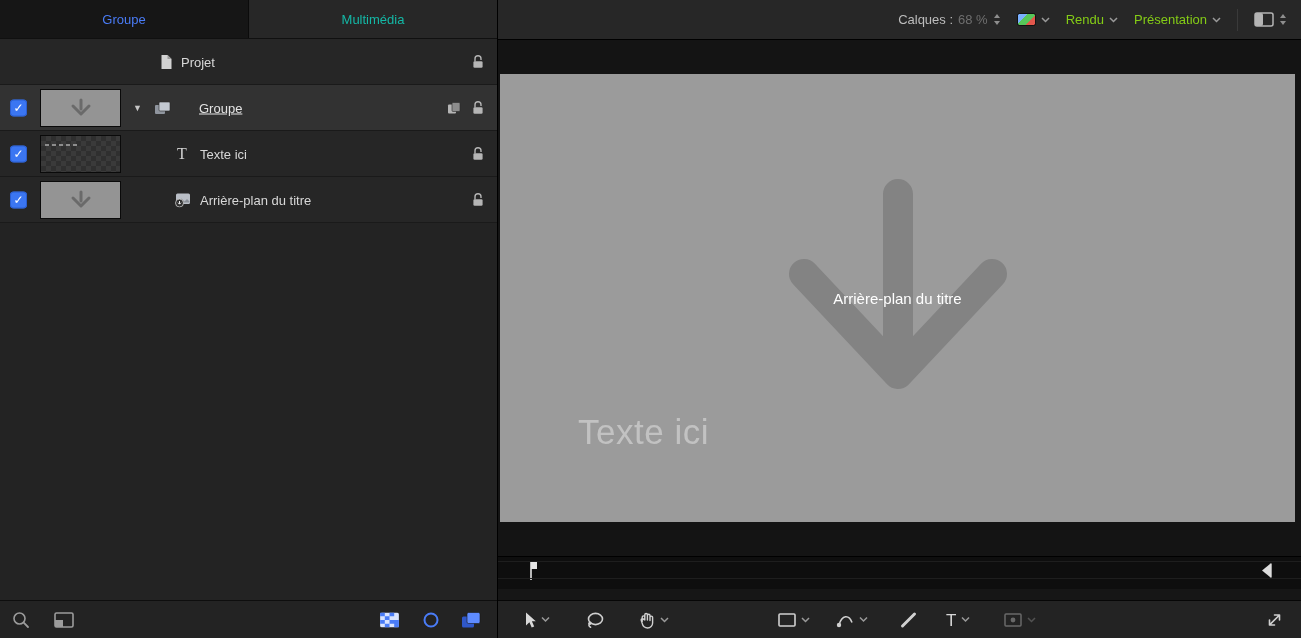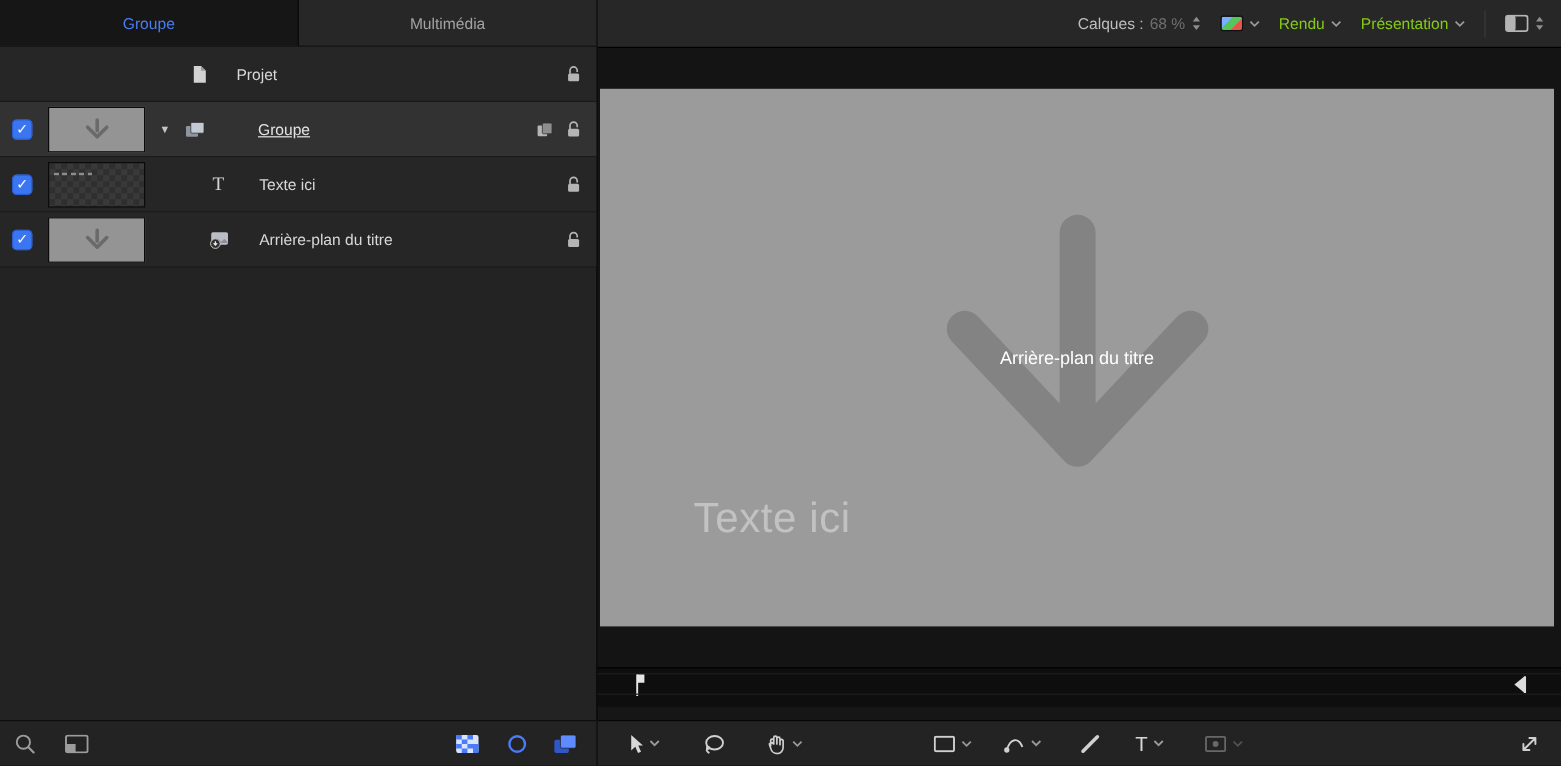--- a/index.html
+++ b/index.html
@@ -9,21 +9,21 @@
     background:#161616;
     font-family:"Liberation Sans", sans-serif;
     color:#ccc;
     -webkit-user-select:none; user-select:none;
   }
   svg { display:block; }
 
   
   .left-panel { position:absolute; left:0; top:0; width:498px; height:638px; background:#232323; border-right:1px solid #000; }
   .tabbar { display:flex; height:39px; background:#272727; border-bottom:1px solid #101010; }
-  .tab { flex:1; display:flex; align-items:center; justify-content:center; font-size:13px; color:#a3a3a3; border-right:1px solid #0b0b0b; cursor:default; }
+  .tab { flex:1; display:flex; align-items:center; justify-content:center; font-size:13px; color:#14b8a6; border-right:1px solid #0b0b0b; cursor:default; }
   .tab:last-child { border-right:none; }
   .tab.active { background:#161616; color:#4a7cf7; }
 
   .rows { position:absolute; top:39px; left:0; right:0; }
   .row { position:relative; height:46px; background:#262626; border-bottom:1px solid #1a1a1a; }
   .row.selected { background:#323232; }
   .abs { position:absolute; top:50%; transform:translateY(-50%); }
 
   .cb { left:10px; width:17px; height:17px; background:#3b76f2; border-radius:4px; display:flex; align-items:center; justify-content:center; box-shadow:inset 0 0 0 1px #2b5ed0; }
   .cb .check { color:#fff; font-size:12px; line-height:1; transform:none; }
@@ -34,21 +34,21 @@
     position:absolute;
     background-color:#2f2f2f;
     background-image:
       linear-gradient(45deg,#3a3a3a 25%,transparent 25%,transparent 75%,#3a3a3a 75%),
       linear-gradient(45deg,#3a3a3a 25%,transparent 25%,transparent 75%,#3a3a3a 75%);
     background-size:10px 10px; background-position:0 0,5px 5px;
   }
   .thumb-checker::after { content:""; position:absolute; left:4px; top:8px; width:34px; height:2px;
     background:repeating-linear-gradient(90deg,#8d8d8d 0 4px,transparent 4px 7px); }
 
-  .row-label { font-size:13px; color:#d8d8d8; white-space:nowrap;margin-left:16px; }
+  .row-label { font-size:13px; color:#d8d8d8; white-space:nowrap; }
   .label-underline { text-decoration:underline; color:#e3e3e3; }
   .disclosure { font-size:9px; color:#c6c6c6; }
   .t-glyph { font-family:"Liberation Serif", serif; font-size:16px; color:#d2d2d2; }
   .lock-pos { right:12px; }
   .contents-pos { right:36px; }
 
   .panel-bottom { position:absolute; left:0; bottom:0; width:497px; height:38px; background:#232323; border-top:1px solid #0e0e0e; }
   .pb { position:absolute; top:50%; transform:translateY(-50%); cursor:default; }
   .pb-zoom { left:12px; } .pb-frame { left:54px; }
   .pb-checker { right:98px; } .pb-circle { right:57px; } .pb-layers { right:16px; }

